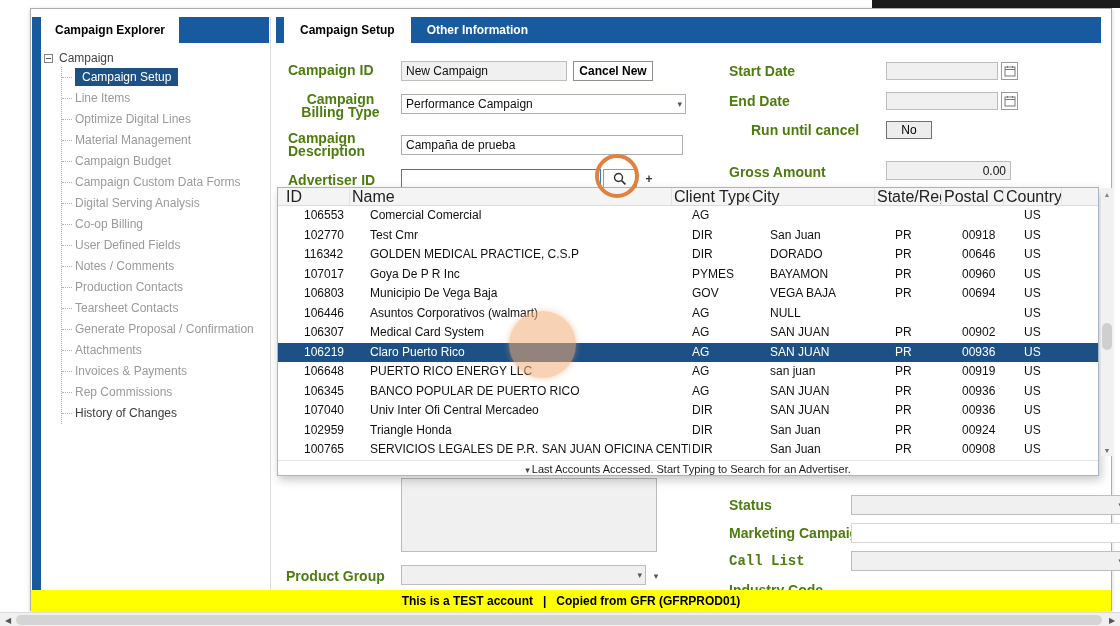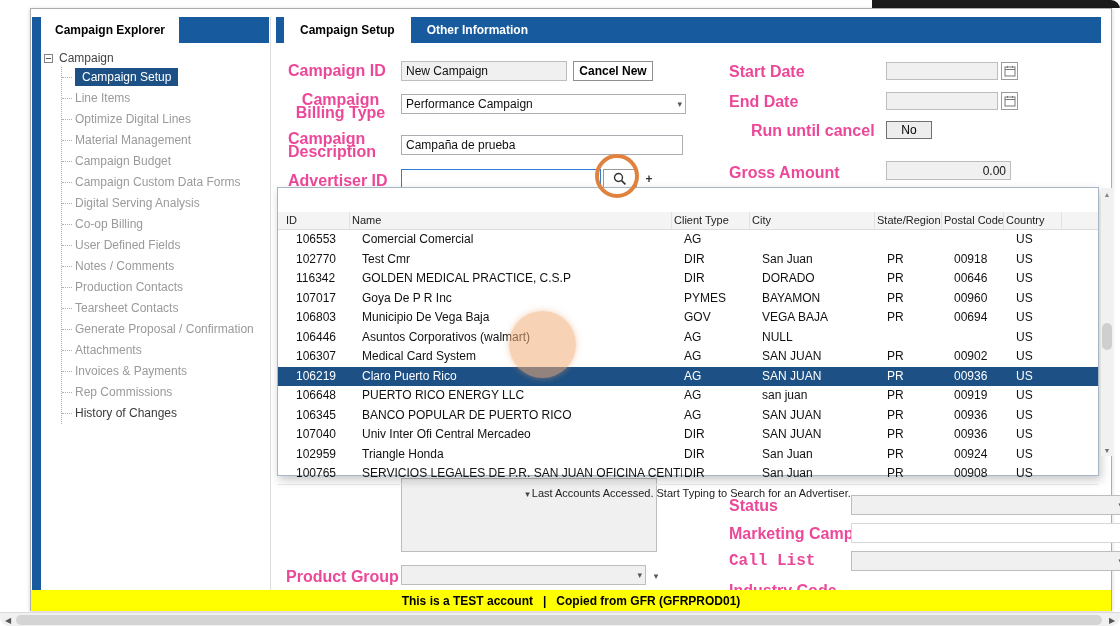--- a/index.html
+++ b/index.html
@@ -1,17 +1,17 @@
 <!DOCTYPE html>
 <html><head>
 <meta charset="utf-8">
 <style>
   * { margin:0; padding:0; box-sizing:border-box; }
   body { font-family:"Liberation Sans","DejaVu Sans",sans-serif; background:#fff; }
-  #canvas { position:relative; width:1120px; height:626px; background:#fff; overflow:hidden;border-radius:9px; }
+  #canvas { position:relative; width:1120px; height:626px; background:#fff; overflow:hidden; }
 
   .top-strip { position:absolute; left:872px; top:0; width:248px; height:8px; background:#1b1b1b; }
 
   .app { position:absolute; left:30px; top:8px; width:1082px; height:603px; background:#fff;
          border:1px solid #ADADAD; box-shadow:0 1px 4px rgba(0,0,0,.18); }
 
   
   .side-strip { position:absolute; left:1px; top:8px; width:9px; height:573px; background:#175A9D; }
   .side-header { position:absolute; left:10px; top:8px; width:228px; height:26px; background:#175A9D; display:flex; }
   .side-tab { background:#fff; padding:0 14px; line-height:26px; font-weight:bold; font-size:12px; color:#000; }
@@ -27,21 +27,21 @@
   .titem::before { content:""; position:absolute; left:0; top:10px; width:10px; border-top:1px dotted #B0B0B0; }
   .titem.em { color:#3c3c3c; }
   .tlabel.sel { background:#1D5084; color:#fff; padding:2px 7px; }
 
   
   .tabbar { position:absolute; left:245px; top:8px; width:825px; height:26px; background:#175A9D; display:flex; }
   .tab-on { background:#fff; line-height:26px; padding:0 16px; margin-left:8px; font-weight:bold; font-size:12px; color:#000; }
   .tab-off { line-height:26px; padding:0 16px; font-weight:bold; font-size:12px; color:#fff; }
 
   
-  .lbl { position:absolute; font-weight:bold; font-size:16px; color:#ec4899; line-height:13px; }
+  .lbl { position:absolute; font-weight:bold; font-size:14px; color:#4d7c0f; line-height:13px; }
   .fld { position:absolute; border:1px solid #ABADB3; background:#fff; font-size:12px; color:#111;
          display:flex; align-items:center; padding:0 4px; overflow:hidden; white-space:nowrap; }
   .fld.gray { background:#F0F0F0; border-color:#BDBDBD; }
   .caret { position:absolute; right:3px; top:50%; transform:translateY(-50%); font-size:9px; color:#555; }
   .btn { position:absolute; background:#fff; border:1px solid #8F8F8F; font-size:12px; color:#000;
          display:flex; align-items:center; justify-content:center; }
 
   .l-cid  { left:257px; top:55px; }
   .f-cid  { left:370px; top:52px; width:166px; height:20px; }
   .btn-cancel { left:542px; top:52px; width:80px; height:20px; font-weight:bold; }
@@ -62,23 +62,23 @@
   .btn-cal2 { left:970px; top:83px; width:17px; height:18px; border-color:#9A9A9A; }
   .l-run  { left:720px; top:115px; }
   .btn-no { left:855px; top:112px; width:46px; height:18px; background:#EDEDED; border-color:#707070; }
   .l-gross { left:698px; top:157px; }
   .f-gross { left:855px; top:152px; width:125px; height:19px; justify-content:flex-end; }
 
   
   .grid { position:absolute; left:246px; top:178px; width:822px; height:289px; background:#fff;
           border:1px solid #A6B6C6; box-shadow:2px 4px 9px rgba(0,0,0,.22); z-index:5; }
   .g-header { display:flex; height:18px; line-height:17px; background:#F4F4F4; border-bottom:1px solid #DCDCDC;
-              font-size:11px; color:#222; padding-left:6px;margin-top:24px; }
+              font-size:16px; color:#222; padding-left:6px; }
   .g-hc { border-right:1px solid #E2E2E2; padding-left:2px; overflow:hidden; white-space:nowrap; }
-  .g-row { display:flex; height:19.5px; line-height:19.5px; font-size:12px; color:#111; padding-left:16px; }
+  .g-row { display:flex; height:19.5px; line-height:19.5px; font-size:12px; color:#111; padding-left:24px; }
   .g-row.sel { background:#1D5084; color:#fff; }
   .g-c { overflow:hidden; white-space:nowrap; padding-left:2px; padding-right:4px; }
   .c0{width:66px;flex:none;} .c1{width:322px;flex:none;} .c2{width:78px;flex:none;}
   .c3{width:125px;flex:none;} .c4{width:67px;flex:none;} .c5{width:62px;flex:none;} .c6{width:58px;flex:none;}
   .g-footer { height:17px; line-height:16px; border-top:1px solid #E3E3E3; text-align:center; font-size:11px; color:#222; }
   .g-footer .caret-inline { font-size:9px; color:#444; margin-right:2px; }
 
   .vscroll { position:absolute; left:1070px; top:179px; width:12px; height:268px; background:#F1F1F1; z-index:6; }
   .vs-up, .vs-down { position:absolute; left:0; width:12px; height:12px; font-size:7px; color:#888;
                      display:flex; align-items:center; justify-content:center; }

